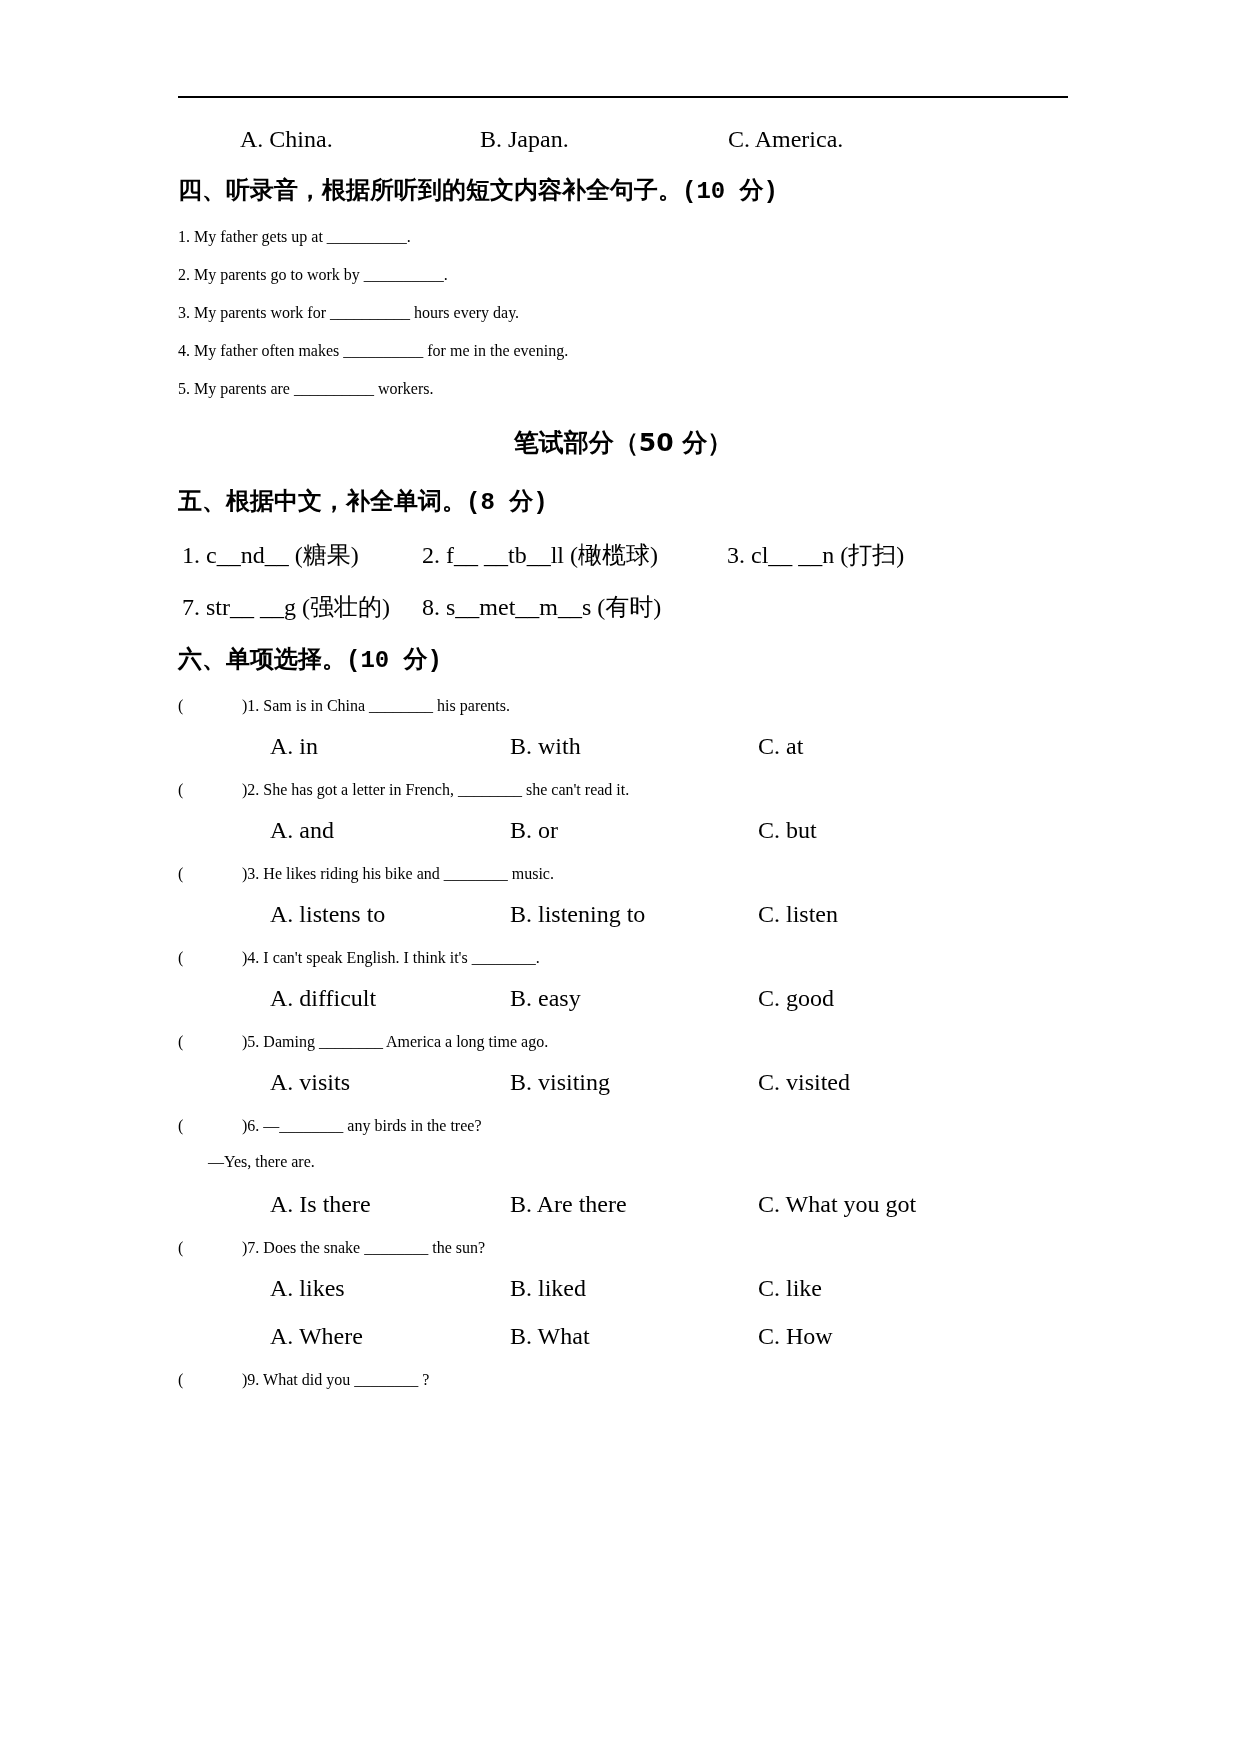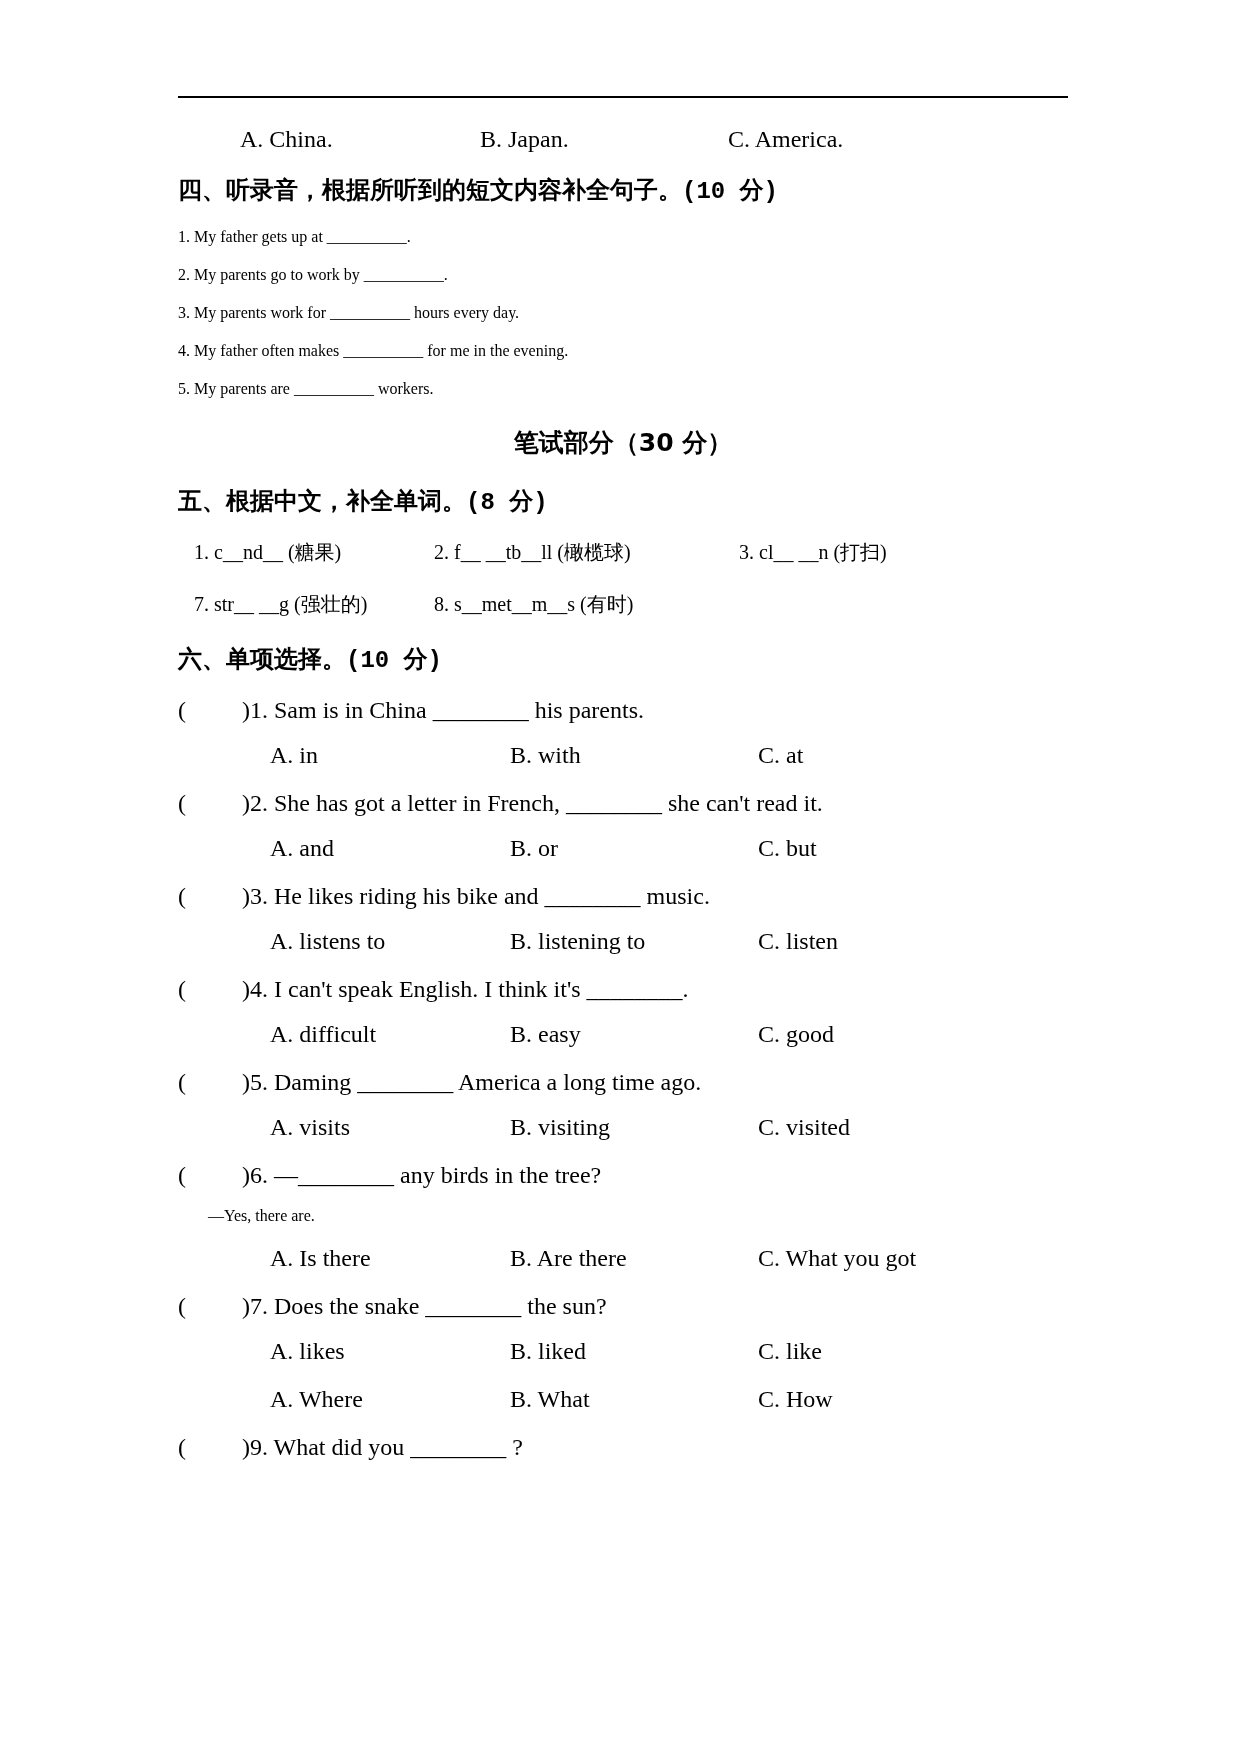--- a/index.html
+++ b/index.html
@@ -64,32 +64,32 @@
     font-size: 16px;
     margin: 0 0 20px 0;
     white-space: nowrap;
   }
   .indent {
     padding-left: 30px;
   }
   .words-row {
     position: relative;
     height: 30px;
-    margin: 0 0 22px 16px;
-    font-size: 20px;
+    margin: 0 0 22px 4px;
+    font-size: 24px;
   }
   .words-row span {
     position: absolute;
     white-space: nowrap;
   }
   .w1 { left: 0px; }
   .w2 { left: 240px; }
   .w3 { left: 545px; }
   .mc-q {
-    font-size: 24px;
+    font-size: 16px;
     margin: 0 0 18px 0;
     white-space: nowrap;
   }
   .paren {
     display: inline-block;
     width: 64px;
   }
   .sub {
     margin-left: 30px;
   }
@@ -109,21 +109,21 @@
     </div>
 
     <div class="heading-cn">四、听录音，根据所听到的短文内容补全句子。(10 分)</div>
 
     <div class="qline">1. My father gets up at __________.</div>
     <div class="qline">2. My parents go to work by __________.</div>
     <div class="qline">3. My parents work for __________ hours every day.</div>
     <div class="qline">4. My father often makes __________ for me in the evening.</div>
     <div class="qline">5. My parents are __________ workers.</div>
 
-    <div class="sec-title">笔试部分（30 分）</div>
+    <div class="sec-title">笔试部分（50 分）</div>
 
     <div class="heading-cn">五、根据中文，补全单词。(8 分)</div>
 
     <div class="words-row">
       <span class="w1">1. c__nd__ (糖果)</span>
       <span class="w2">2. f__ __tb__ll (橄榄球)</span>
       <span class="w3">3. cl__ __n (打扫)</span>
     </div>
     <div class="words-row">
       <span class="w1">7. str__ __g (强壮的)</span>

